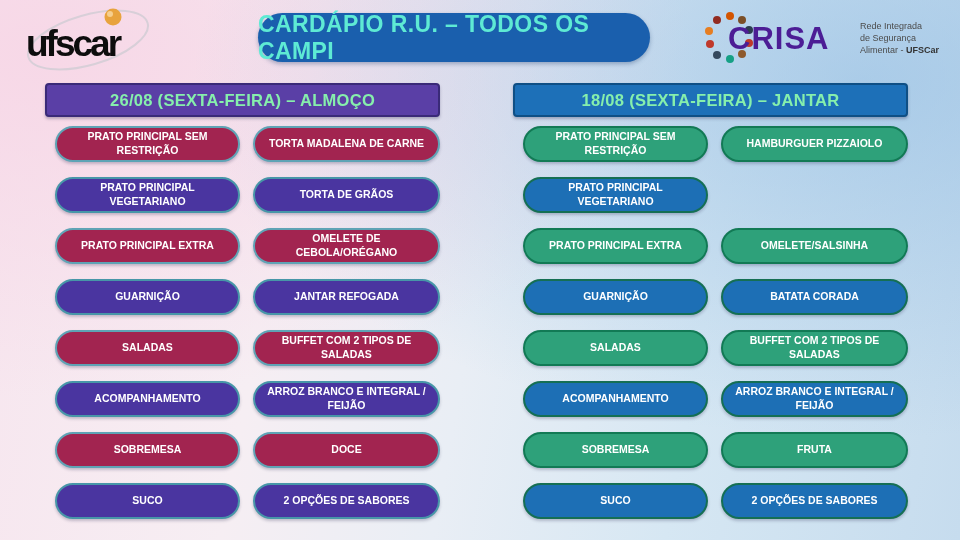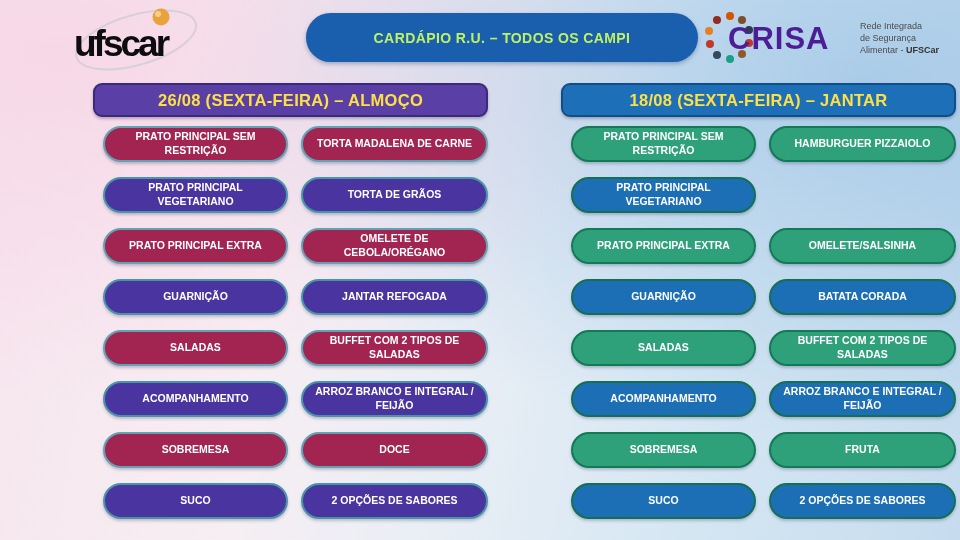--- a/index.html
+++ b/index.html
@@ -4,45 +4,45 @@
 <style>
   html,body{margin:0;padding:0;}
   body{
     width:960px;height:540px;overflow:hidden;position:relative;
     font-family:"Liberation Sans",sans-serif;
     background:
       radial-gradient(ellipse at 90% 15%, rgba(140,185,225,0.55), transparent 55%),
       radial-gradient(ellipse at 6% 10%, rgba(247,214,230,0.9), transparent 50%),
       linear-gradient(100deg,#f7e5ee 0%,#f6eef3 30%,#e9eef5 50%,#d6e7f3 72%,#c6dcee 100%);
   }
-  .slide{position:absolute;inset:0;margin-left:48px;}
+  .slide{position:absolute;inset:0;}
 
   
   .ufscar-logo{position:absolute;left:16px;top:6px;width:160px;height:66px;}
   .title-pill{
     position:absolute;left:258px;top:13px;width:392px;height:49px;
     background:#1a5fad;border-radius:25px;display:flex;align-items:center;justify-content:center;
     box-shadow:0 2px 4px rgba(30,60,110,0.35);
   }
-  .title-pill span{color:#bef264;font-weight:bold;font-size:14px;letter-spacing:.4px;}
+  .title-pill span{color:#5eead4;font-weight:bold;font-size:23px;letter-spacing:.4px;}
   .crisa{position:absolute;right:8px;top:10px;display:flex;align-items:center;}
   .crisa-mark{position:relative;width:152px;height:58px;}
   .crisa-name{
     position:absolute;left:26px;top:11px;font-weight:bold;font-size:31px;color:#4c1d95;
     letter-spacing:1px;font-family:"Liberation Sans",sans-serif;
   }
   .crisa-tagline{margin-left:6px;font-size:9px;line-height:1.3;color:#4c4c4c;width:92px;}
   .crisa-tagline b{color:#333;}
 
   
   .columns{position:absolute;top:83px;left:45px;display:flex;gap:73px;}
   .col{width:395px;display:flex;flex-direction:column;}
   .col-header{
-    height:30px;border-radius:9px;display:flex;align-items:center;justify-content:center;
-    color:#fde047;font-weight:bold;font-size:16.5px;margin-bottom:9px;letter-spacing:.3px;
+    height:30px;border-radius:4px;display:flex;align-items:center;justify-content:center;
+    color:#86efac;font-weight:bold;font-size:16.5px;margin-bottom:9px;letter-spacing:.3px;
     box-shadow:0 2px 3px rgba(40,40,80,0.3);
   }
   .palette-left .col-header{background:#5a3fa6;border:2px solid #3a2a78;}
   .palette-right .col-header{background:#1d70b8;border:2px solid #0f4f85;}
   .rows{display:flex;flex-direction:column;gap:15px;}
   .row{display:flex;gap:13px;padding-left:10px;}
   .pill{
     height:36px;border-radius:18px;display:flex;align-items:center;justify-content:center;
     text-align:center;color:#fff;font-weight:bold;font-size:10.5px;line-height:1.3;
     padding:0 10px;box-sizing:border-box;box-shadow:0 2px 3px rgba(40,40,80,0.25);

